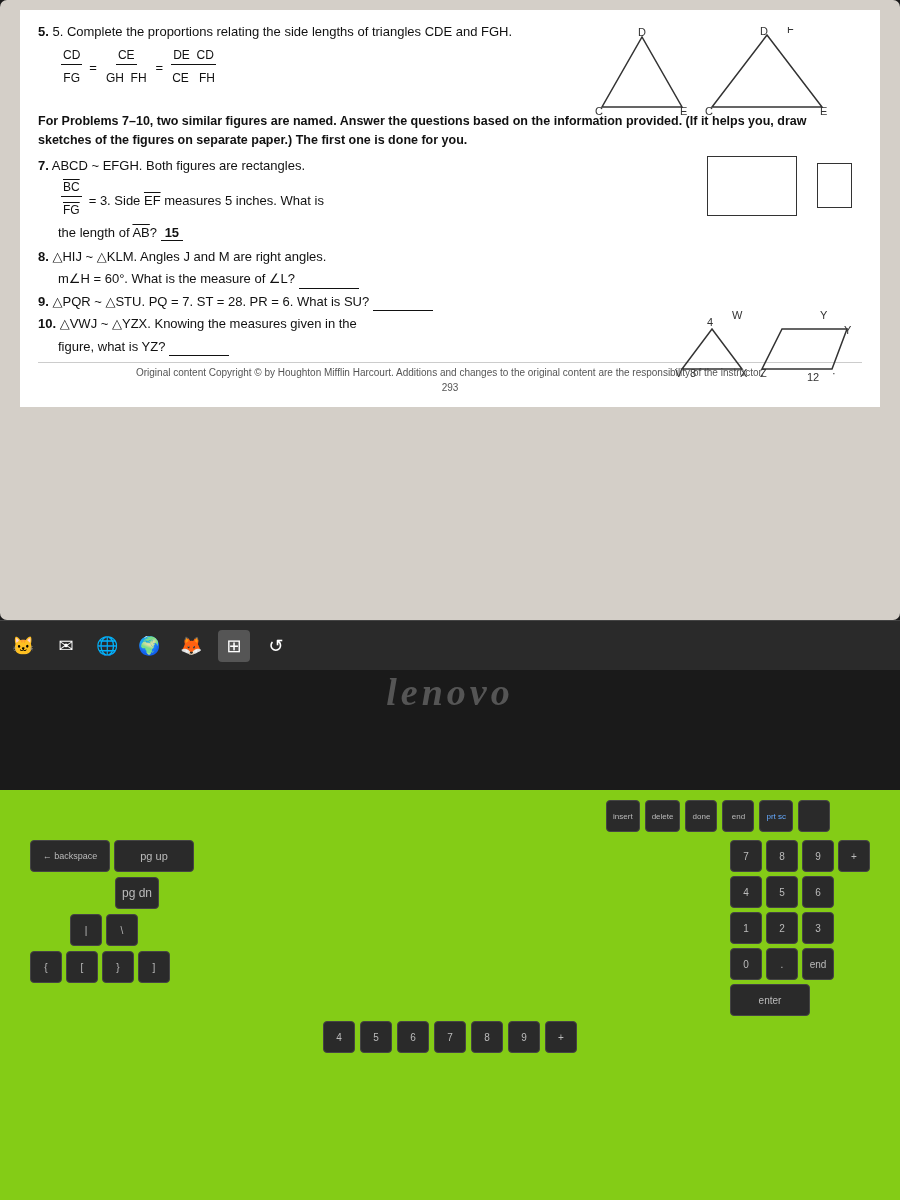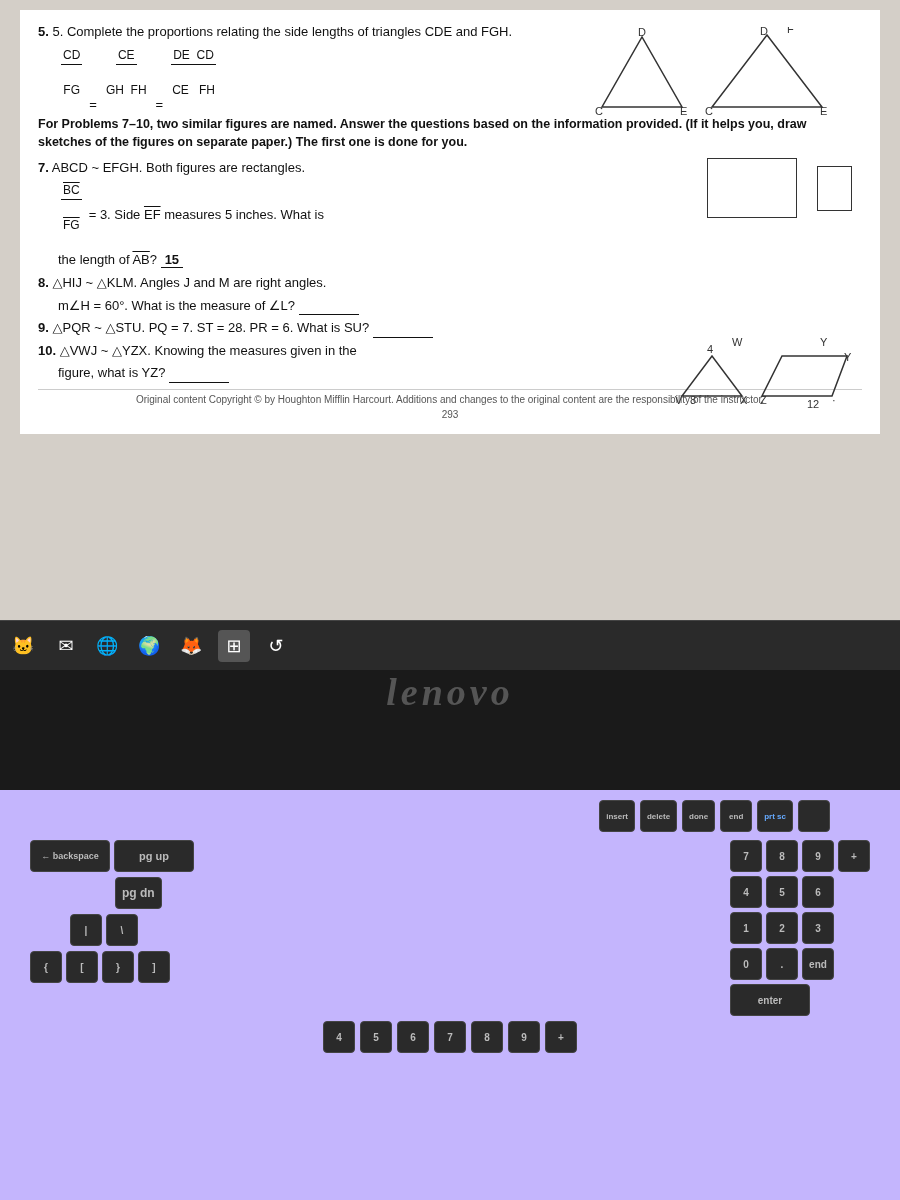--- a/index.html
+++ b/index.html
@@ -11,20 +11,21 @@
       font-family: Arial, sans-serif;
     }
 
     
     .screen {
       width: 900px;
       height: 620px;
       background: #d4cfc8;
       position: relative;
       overflow: hidden;
+      border-radius: 7px;
     }
 
     .page-content {
       background: white;
       margin: 10px 20px;
       padding: 12px 18px;
       font-size: 13px;
       color: #111;
       line-height: 1.5;
       position: relative;
@@ -41,21 +42,21 @@
       vertical-align: middle;
       margin: 0 3px;
     }
     .fraction .num {
       border-bottom: 1px solid #111;
       padding: 0 2px;
       text-align: center;
       font-size: 12px;
     }
     .fraction .den {
-      padding: 16px 2px;
+      padding: 4px 2px;
       text-align: center;
       font-size: 12px;
     }
 
     .overline {
       text-decoration: overline;
     }
 
     .blank-line {
       display: inline-block;
@@ -125,24 +126,23 @@
       font-style: italic;
       letter-spacing: 4px;
       font-family: 'Times New Roman', serif;
       font-weight: bold;
     }
 
     
     .keyboard-area {
       width: 900px;
       height: 410px;
-      background: #c4b5fd;
+      background: #84cc16;
       padding: 10px 30px;
       position: relative;
-      font-weight: bold;
     }
 
     .key {
       background: #2a2a2a;
       border: 1px solid #444;
       border-radius: 4px;
       color: #bbb;
       font-size: 10px;
       display: flex;
       align-items: center;
@@ -166,21 +166,21 @@
 <body>
 
 <div class="screen">
   <div class="page-content">
 
     <div style="position:relative; min-height: 90px;">
       <div class="problem-line">
         <span class="problem-num">5.</span>
         <span>5. Complete the proportions relating the side lengths of triangles CDE and FGH.</span>
       </div>
-      <div class="indent" style="display:flex; align-items:flex-end; gap:4px; margin-top:4px;">
+      <div class="indent" style="display:flex; align-items:center; gap:4px; margin-top:4px;">
         <span class="fraction">
           <span class="num">CD</span>
           <span class="den">FG</span>
         </span>
         <span>=</span>
         <span class="fraction">
           <span class="num">CE</span>
           <span class="den">GH &nbsp;FH</span>
         </span>
         <span>=</span>

